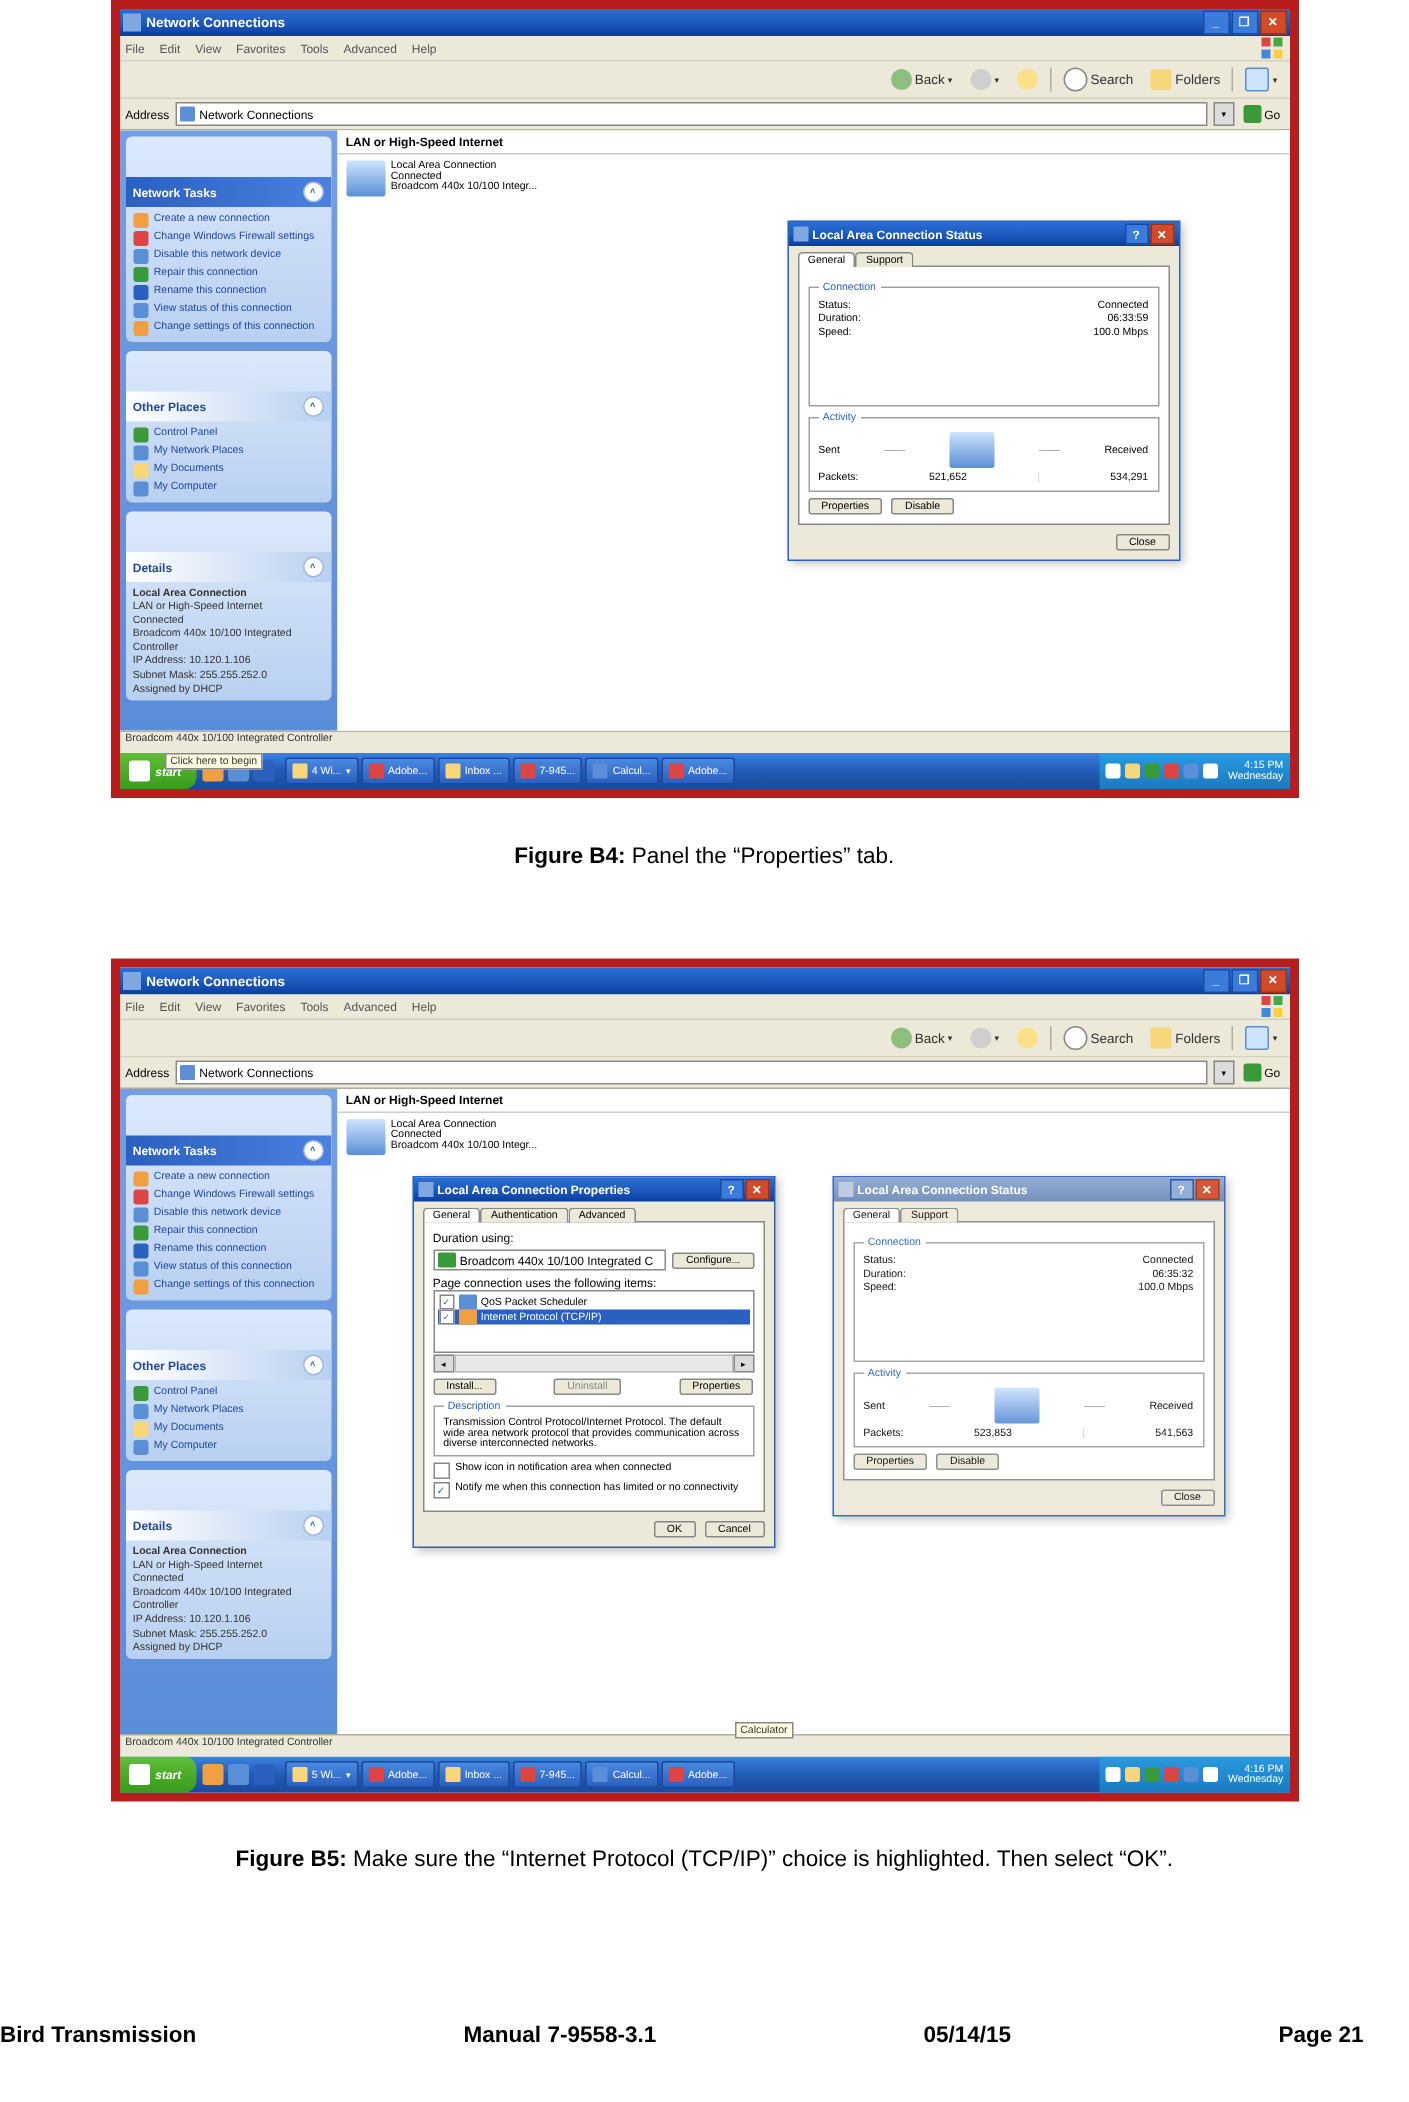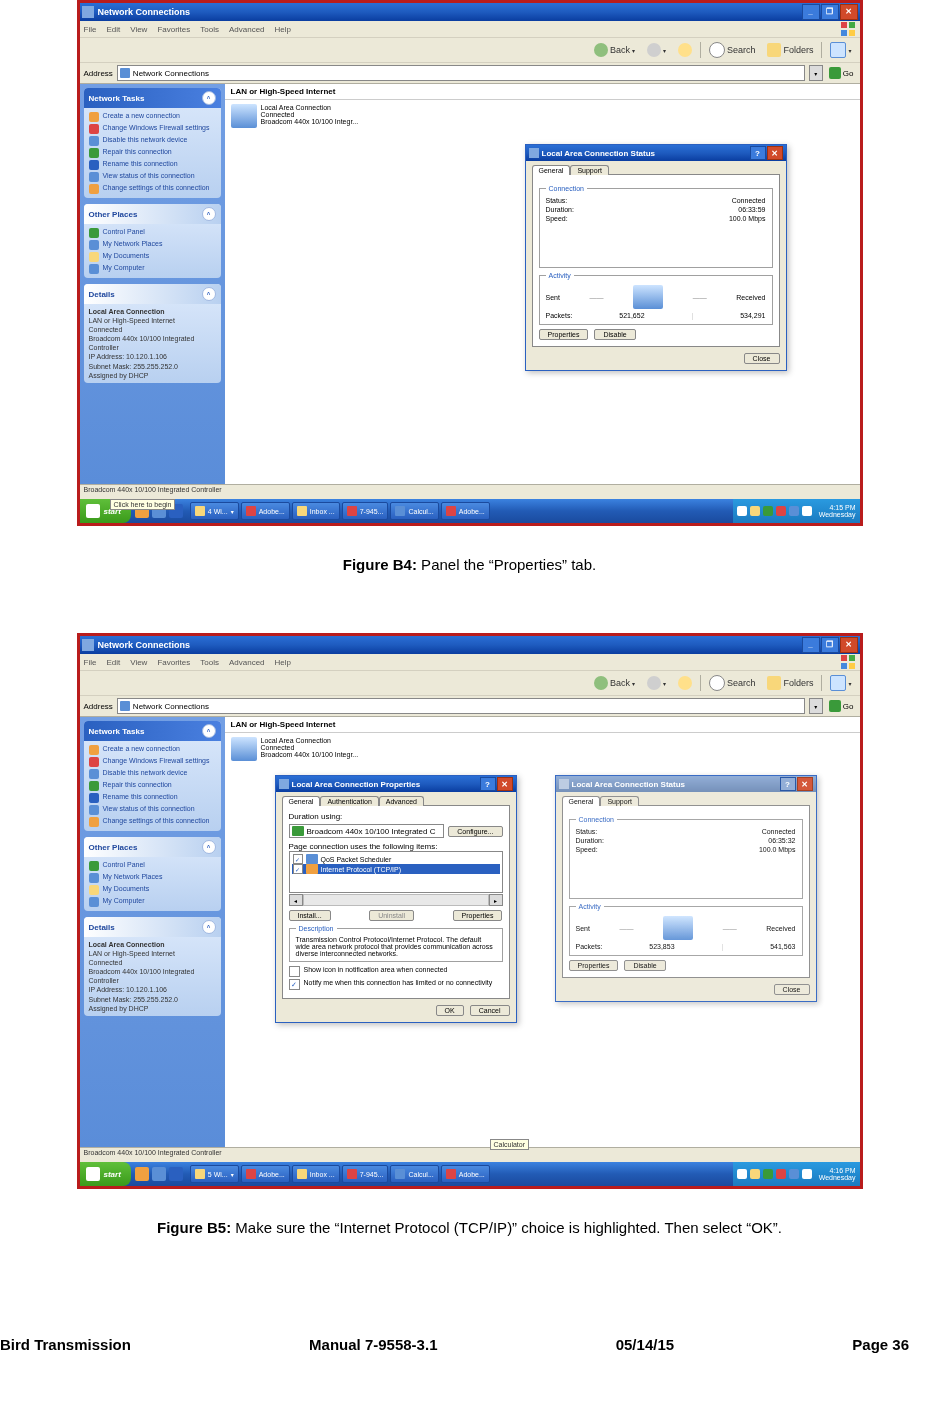--- a/index.html
+++ b/index.html
@@ -10,21 +10,21 @@
     width: 939px;
   }
   .page {
     width: 939px;
     padding: 0 0 40px 0;
     box-sizing: border-box;
   }
   .screenshot {
     margin: 0 auto;
     width: 780px;
-    border: 3px solid #b91c1c;
+    border: 6px solid #b91c1c;
     background: #fff;
     font-size: 8px;
     position: relative;
   }
   
   .xp-titlebar {
     background: linear-gradient(to bottom, #2a6ed5 0%, #1e5bbf 50%, #0a3da0 100%);
     color: #fff;
     height: 18px;
     display: flex;
@@ -87,21 +87,21 @@
     width: 145px; background: linear-gradient(to bottom, #739fe4 0%, #5a8dd9 100%);
     padding: 4px; box-sizing: border-box;
   }
   .panel {
     background: linear-gradient(to bottom, #dce9fb 0%, #b8d0f0 100%);
     border-radius: 4px; margin-bottom: 6px; overflow: hidden;
   }
   .panel-hd {
     background: linear-gradient(to right, #fff 0%, #b8d0f0 100%);
     color: #20489e; font-weight: bold; font-size: 8px; padding: 3px 5px;
-    display: flex; justify-content: space-between; align-items: center;
+    display: flex; justify-content: space-between; align-items: center; margin-top: 27px;
   }
   .panel-hd.dark {
     background: linear-gradient(to right, #2a60c0 0%, #4a80e0 100%);
     color: #fff;
   }
   .chev { width: 12px; height: 12px; background: #fff; border: 1px solid #a0b8e0; border-radius: 50%; display:flex; align-items:center;justify-content:center; font-size:6px; color:#3060c0;}
   .panel-body { padding: 3px 5px; }
   .task-link { display: flex; align-items: flex-start; gap: 4px; color: #20489e; font-size: 7px; padding: 1px 0; line-height: 1.2; }
   .task-ic { width: 10px; height: 10px; flex-shrink: 0; background: #f0a040; border-radius: 2px; }
   .details-body { color: #333; font-size: 7px; line-height: 1.3; padding: 3px 5px; }
@@ -822,16 +822,16 @@
     </div>
   </div>
 </div>
 
 <div class="caption"><b>Figure B5:</b><span> Make sure the “Internet Protocol (TCP/IP)” choice is highlighted. Then select “OK”.</span></div>
 
 <div class="footer">
   <span>Bird Transmission</span>
   <span>Manual 7-9558-3.1</span>
   <span>05/14/15</span>
-  <span>Page 36</span>
+  <span>Page 21</span>
 </div>
 
 </div>
 
 </body></html>

